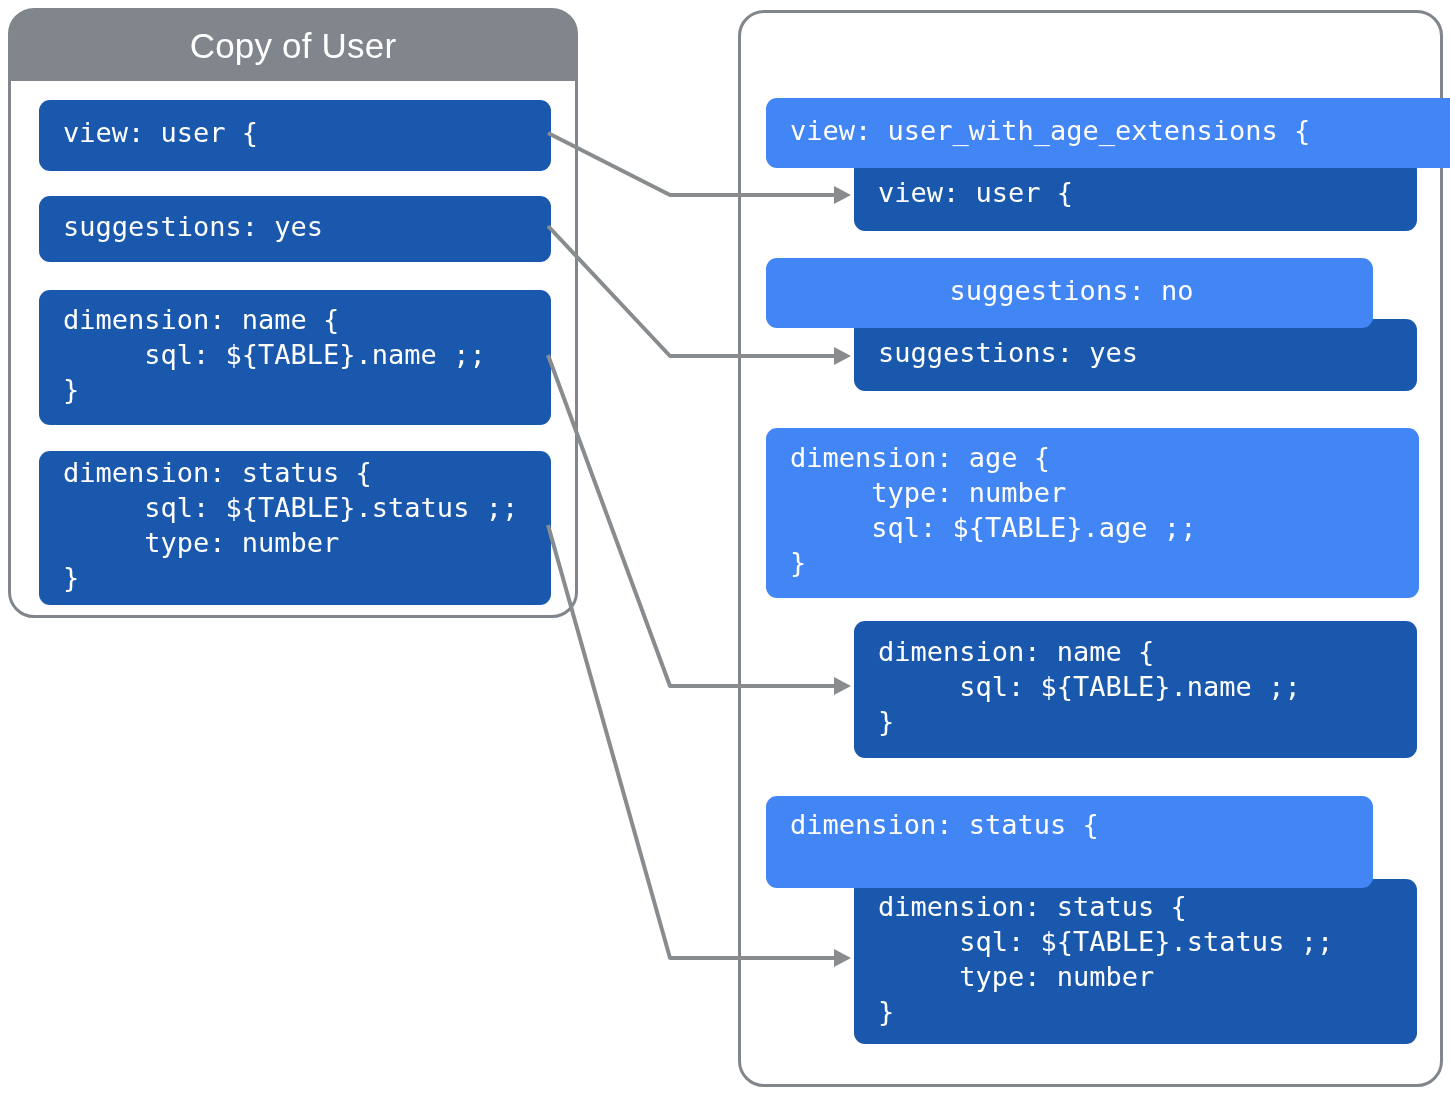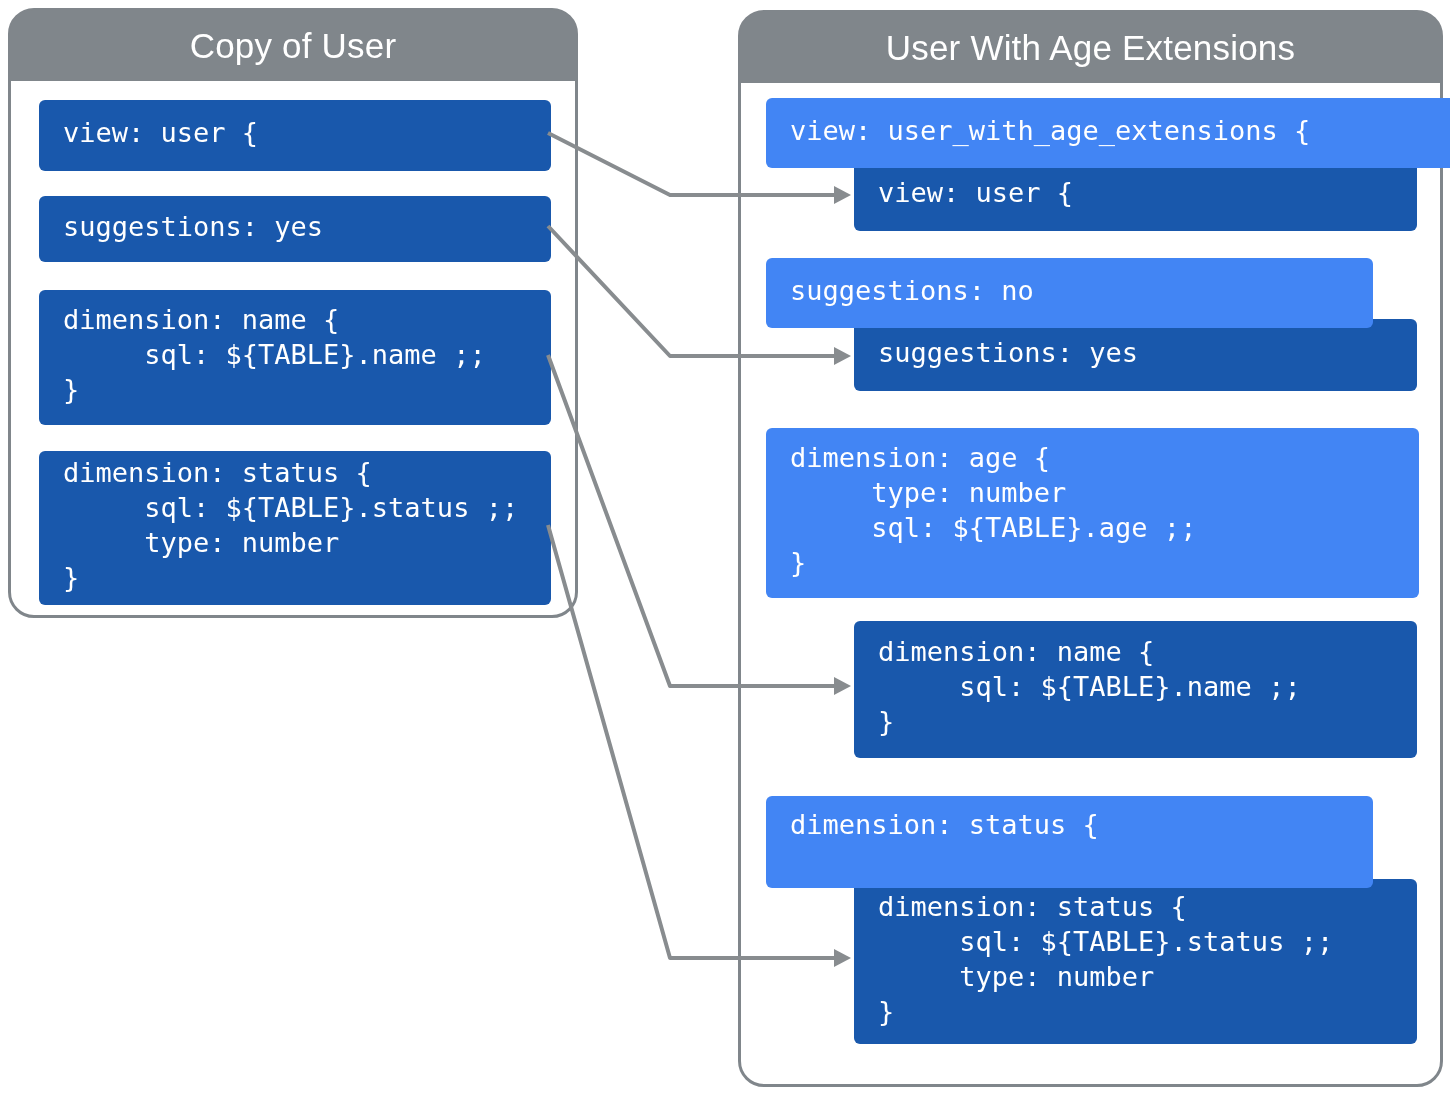--- a/index.html
+++ b/index.html
@@ -40,21 +40,21 @@
   }
   .panel-title {
     color: var(--white);
     font-size: 35px;
     font-weight: 500;
     letter-spacing: 0.2px;
     white-space: nowrap;
   }
   .code-block {
     position: absolute;
-    border-radius: 6px;
+    border-radius: 11px;
     color: var(--white);
     display: flex;
     flex-direction: column;
     justify-content: center;
     font-family: "DejaVu Sans Mono", "Liberation Mono", monospace;
     font-size: 27px;
     line-height: 35px;
     padding: 6px 20px 12px 24px;
   }
   .code-block.dark { background: var(--dark-blue); z-index: 1; }
@@ -95,35 +95,32 @@
 
     <div class="code-block dark" style="left:28px; top:440px; width:512px; height:154px;">
       <div class="code-line">dimension: status {</div>
       <div class="code-line">     sql: ${TABLE}.status ;;</div>
       <div class="code-line">     type: number</div>
       <div class="code-line">}</div>
     </div>
   </section>
 
   <section class="panel panel-right">
-    <header class="panel-header">
-      <span class="panel-title">User With Age Extensions</span>
-    </header>
 
     <div class="code-block dark" style="left:113px; top:146px; width:563px; height:72px;">
       <div class="code-line">view: user {</div>
     </div>
     <div class="code-block light" style="left:25px; top:85px; width:710px; height:70px;">
       <div class="code-line">view: user_with_age_extensions {</div>
     </div>
 
     <div class="code-block dark" style="left:113px; top:306px; width:563px; height:72px;">
       <div class="code-line">suggestions: yes</div>
     </div>
-    <div class="code-block light" style="left:25px; top:245px; width:607px; height:70px;">
+    <div class="code-block light" style="left:25px; top:245px; width:607px; height:70px;align-items:center;">
       <div class="code-line">suggestions: no</div>
     </div>
 
     <div class="code-block light" style="left:25px; top:415px; width:653px; height:170px;">
       <div class="code-line">dimension: age {</div>
       <div class="code-line">     type: number</div>
       <div class="code-line">     sql: ${TABLE}.age ;;</div>
       <div class="code-line">}</div>
     </div>
 

